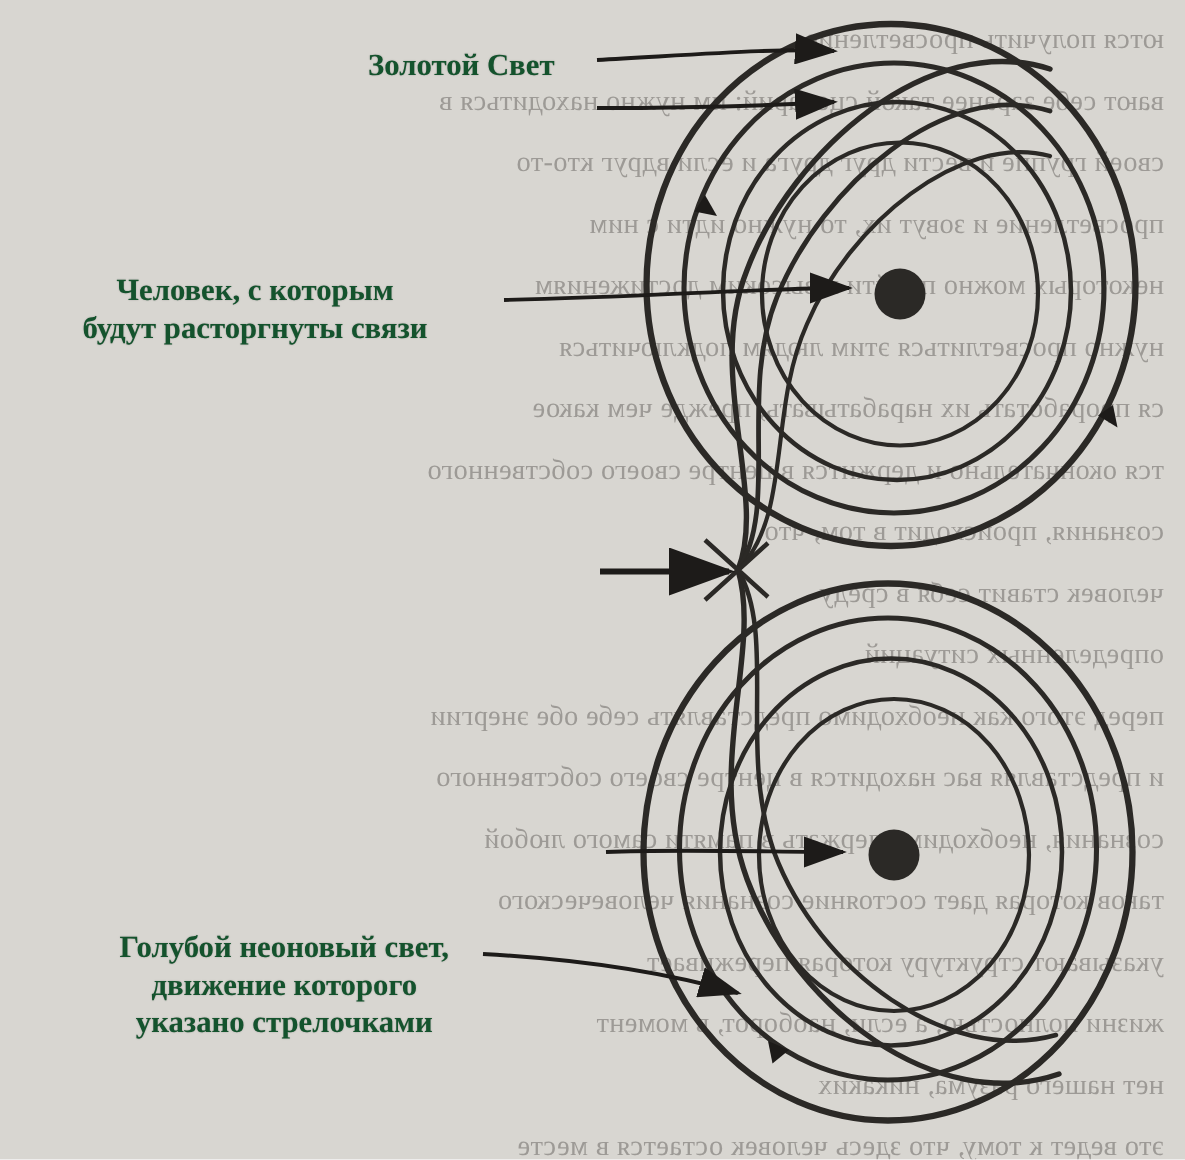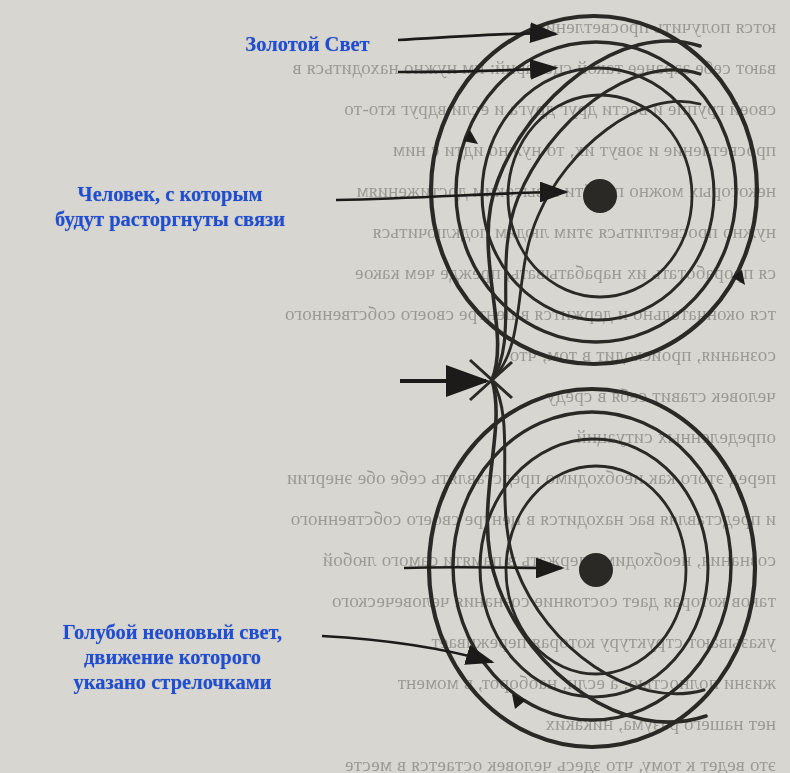--- a/index.html
+++ b/index.html
@@ -32,33 +32,33 @@
     pointer-events: none;
     user-select: none;
   }
   #diagram-svg {
     position: absolute;
     left: 0;
     top: 0;
   }
   .lbl {
     position: absolute;
-    color: #1d4ed8;
+    color: #14532d;
     font-weight: 700;
     font-size: 20.5px;
     line-height: 25px;
     text-align: center;
     text-shadow: 0 0 1px rgba(40,38,36,0.35);
     white-space: pre-line;
   }
   #lbl-gold      { left: 185px; top: 32px;  width: 245px; }
   #lbl-person-cut{ left: 10px;  top: 182px; width: 320px; text-align: center; }
   #lbl-blue-start{ left: 0px;   top: 353px; width: 405px; text-align: center; }
   #lbl-worker    { left: 130px; top: 534px; width: 290px; }
-  #lbl-blue-neon { left: 0px;   top: 620px; width: 345px; }
+  #lbl-blue-neon { left: 17px;   top: 620px; width: 345px; }
 </style>
 </head>
 <body>
 
 <div id="page">
 
   <div id="bg-text">ются получить просветление.
 вают себе заранее такой сценарий: им нужно находиться в
 своей группе и вести друг друга и если вдруг кто-то
 просветление и зовут их, то нужно идти с ним

